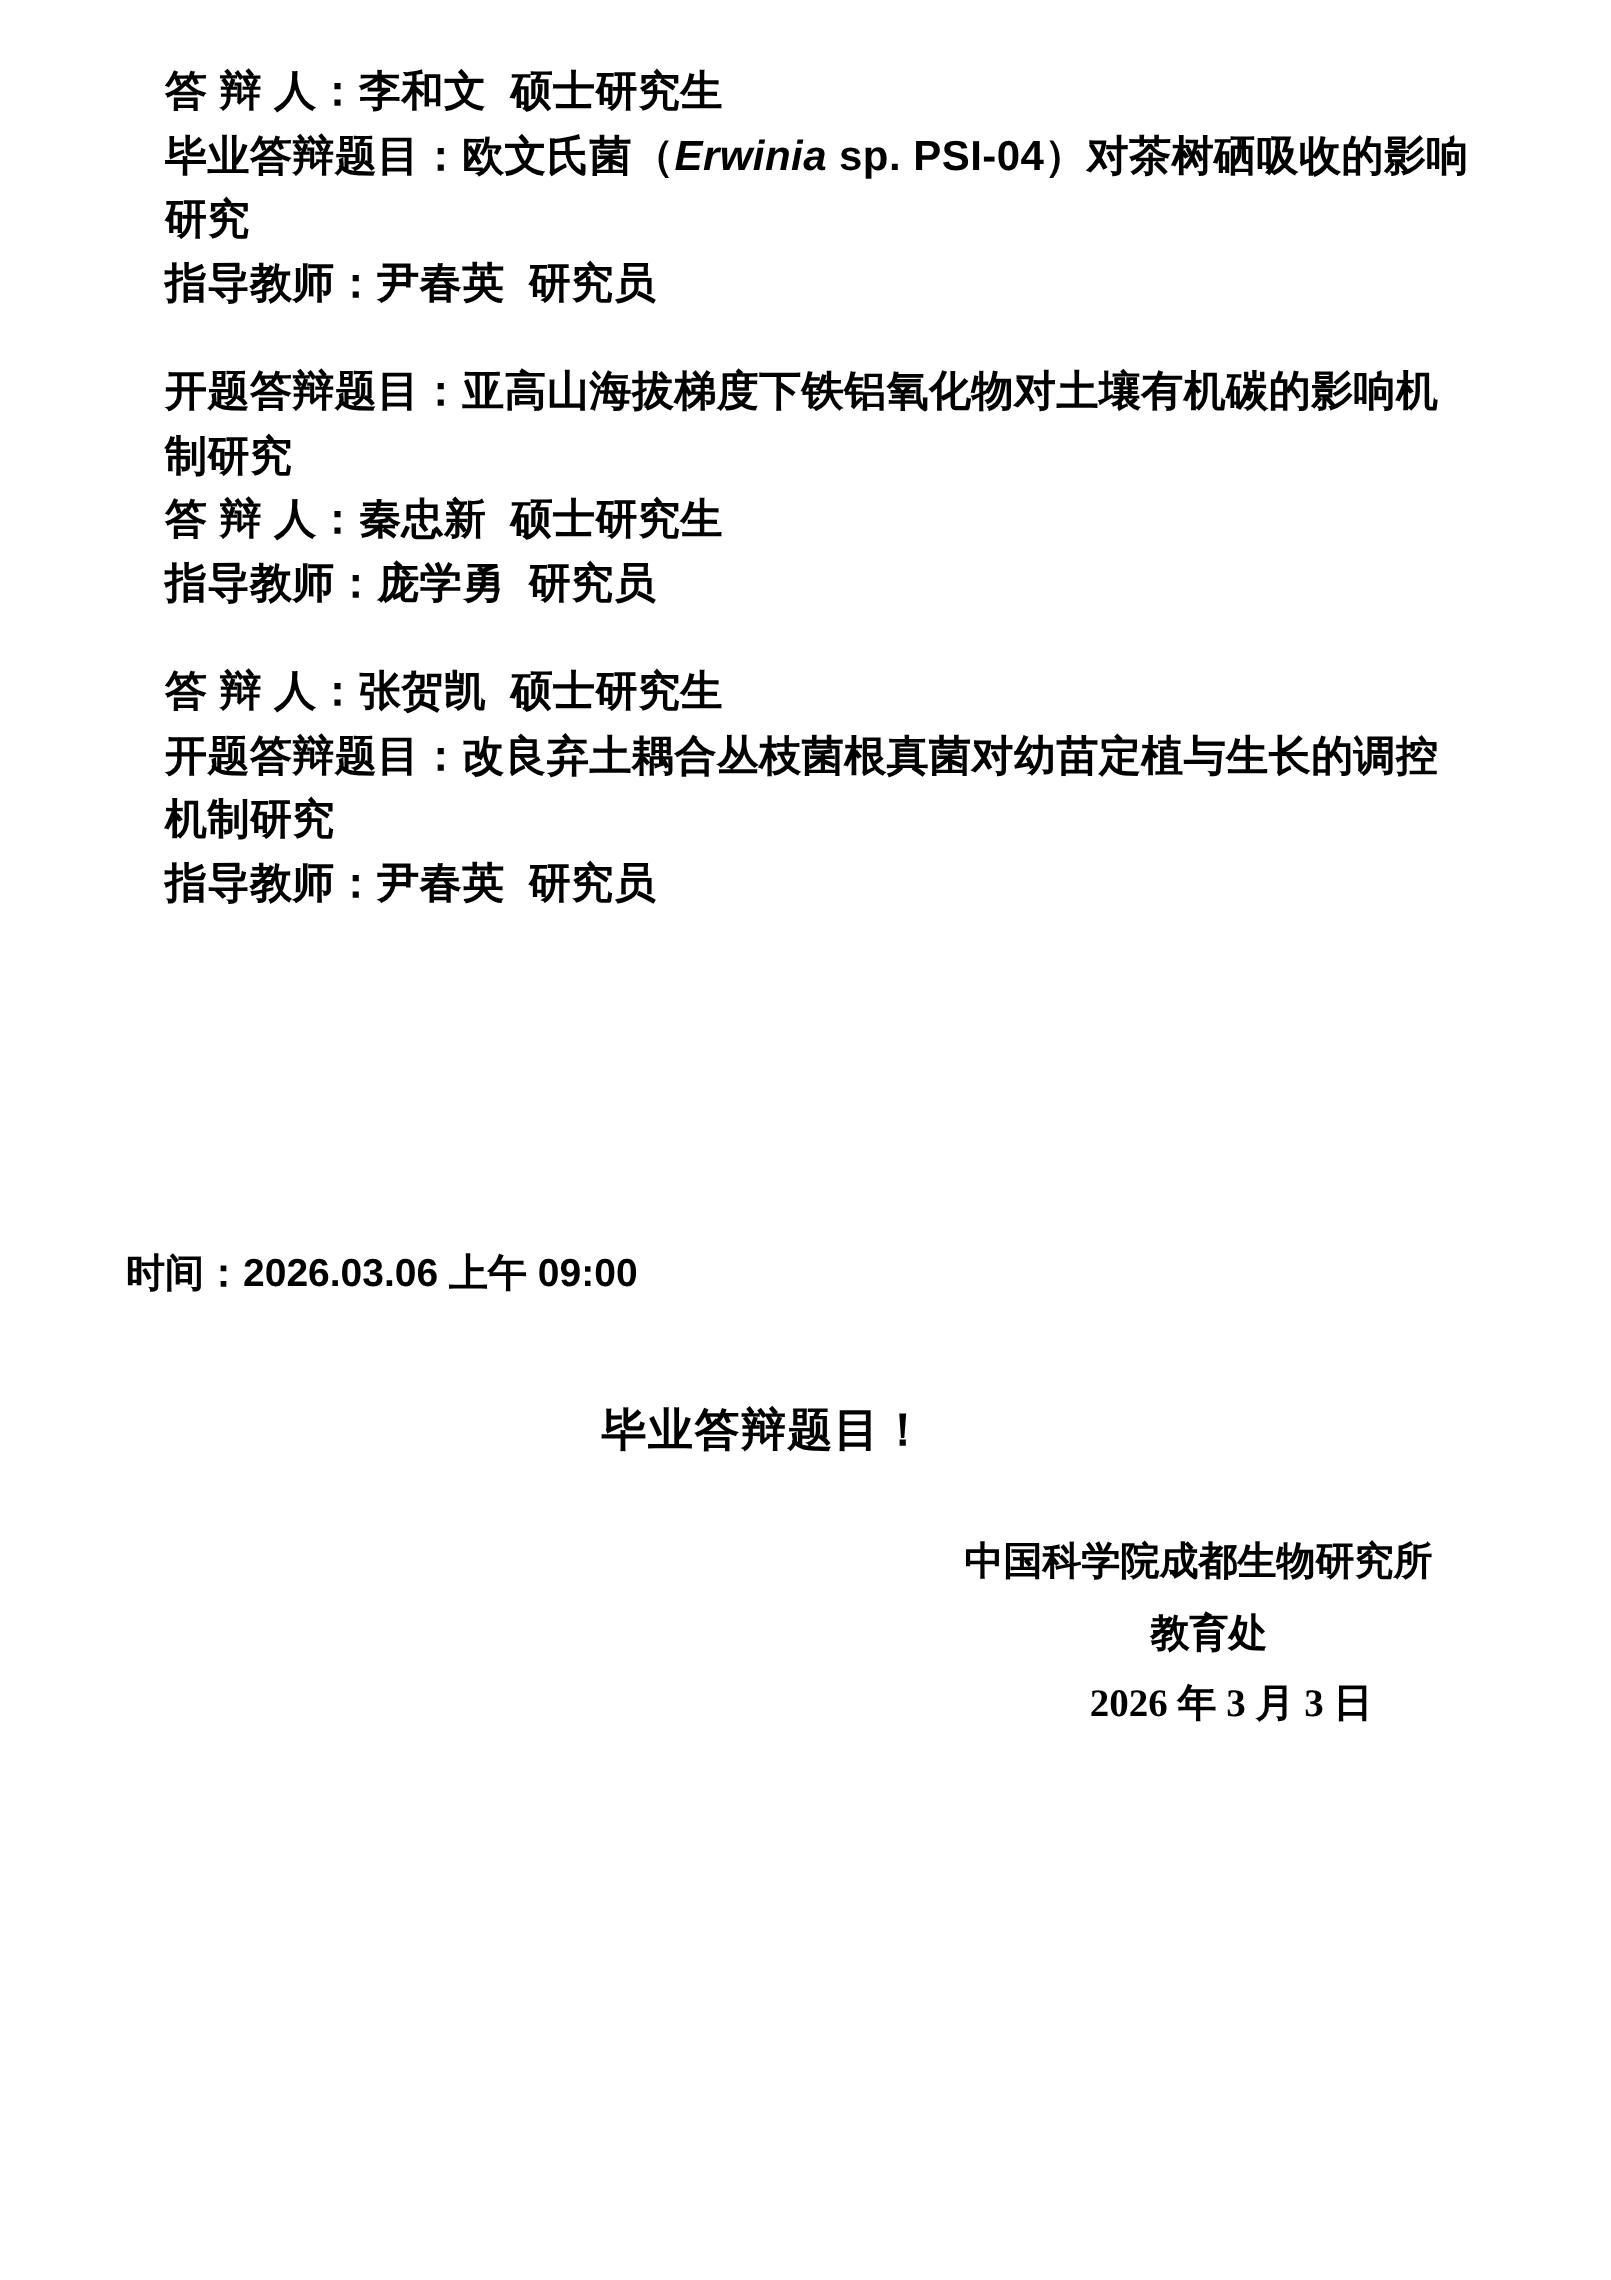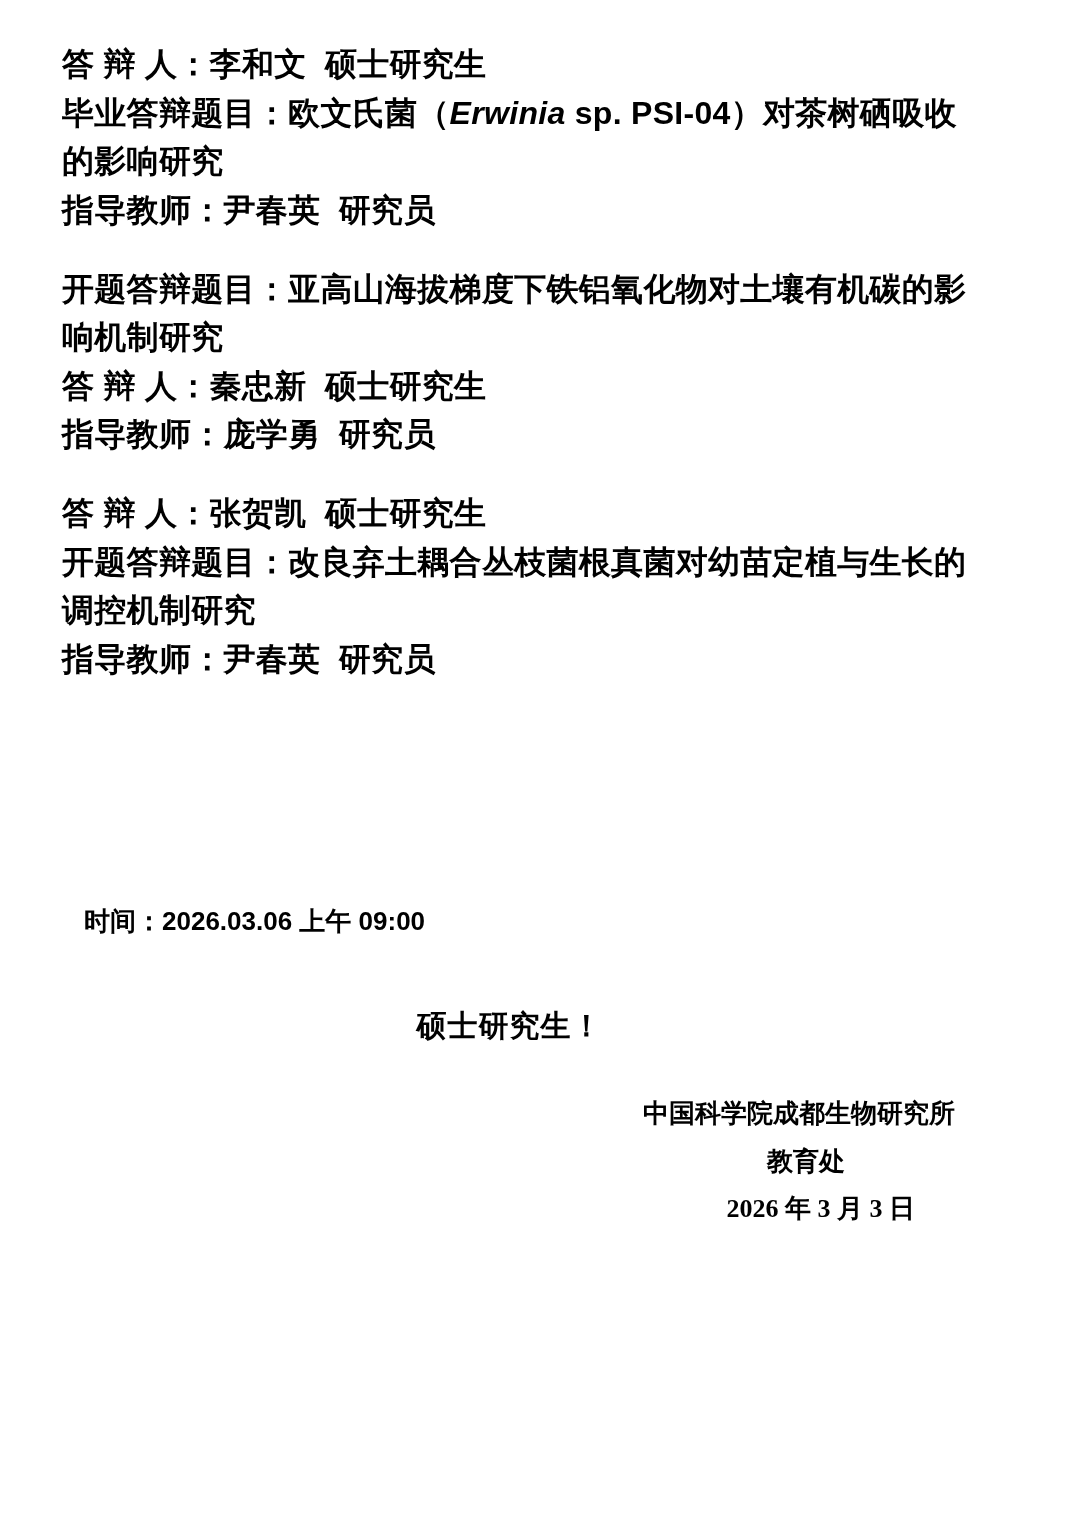--- a/index.html
+++ b/index.html
@@ -25,25 +25,26 @@
   .content {
     position: absolute;
     left: 62px;
     top: 40px;
     width: 925px;
   }
   .entry {
     margin-bottom: 30px;
   }
   .line {
-    font-size: 32px;
+    font-size: 28px;
     font-weight: bold;
     line-height: 1.52;
     letter-spacing: 0.3px;
     word-break: break-word;
+    margin-left: 48px;
   }
   .line.title-line {
     text-indent: 0;
   }
   .italic-sp {
     font-style: italic;
     text-align: center;
   }
   .spacer-lg {
     height: 185px;
@@ -98,21 +99,21 @@
     <div class="entry">
       <div class="line"><span>答 辩 人：</span><span>张贺凯</span>&nbsp;&nbsp;<span>硕士研究生</span></div>
       <div class="line title-line"><span>开题答辩题目：</span><span>改良弃土耦合丛枝菌根真菌对幼苗定植与生长的调控机制研究</span></div>
       <div class="line"><span>指导教师：</span><span>尹春英</span>&nbsp;&nbsp;<span>研究员</span></div>
     </div>
 
     <div class="spacer-lg"></div>
 
     <div class="meta-line">时间：2026.03.06 上午 09:00</div>
 
-    <div class="welcome">硕士研究生！</div>
+    <div class="welcome">毕业答辩题目！</div>
 
     <div class="signature">
       <div class="sig-org">中国科学院成都生物研究所</div>
       <div class="sig-dept">教育处</div>
       <div class="sig-date">2026 年 3 月 3 日</div>
     </div>
 
   </div>
 </div>
 

